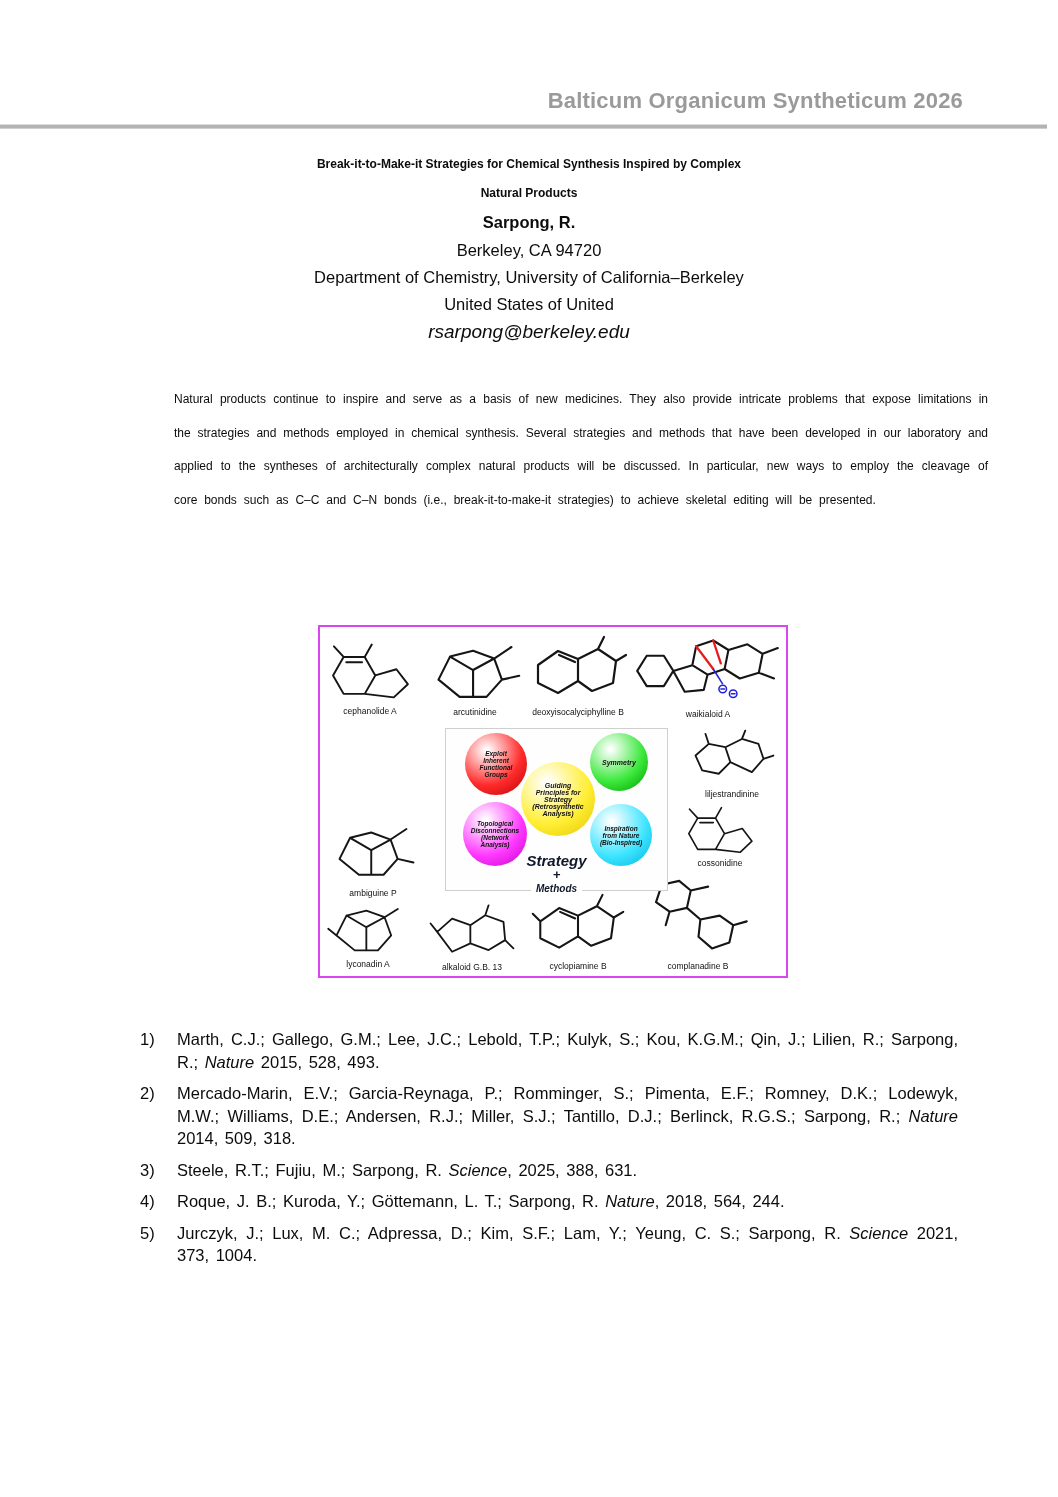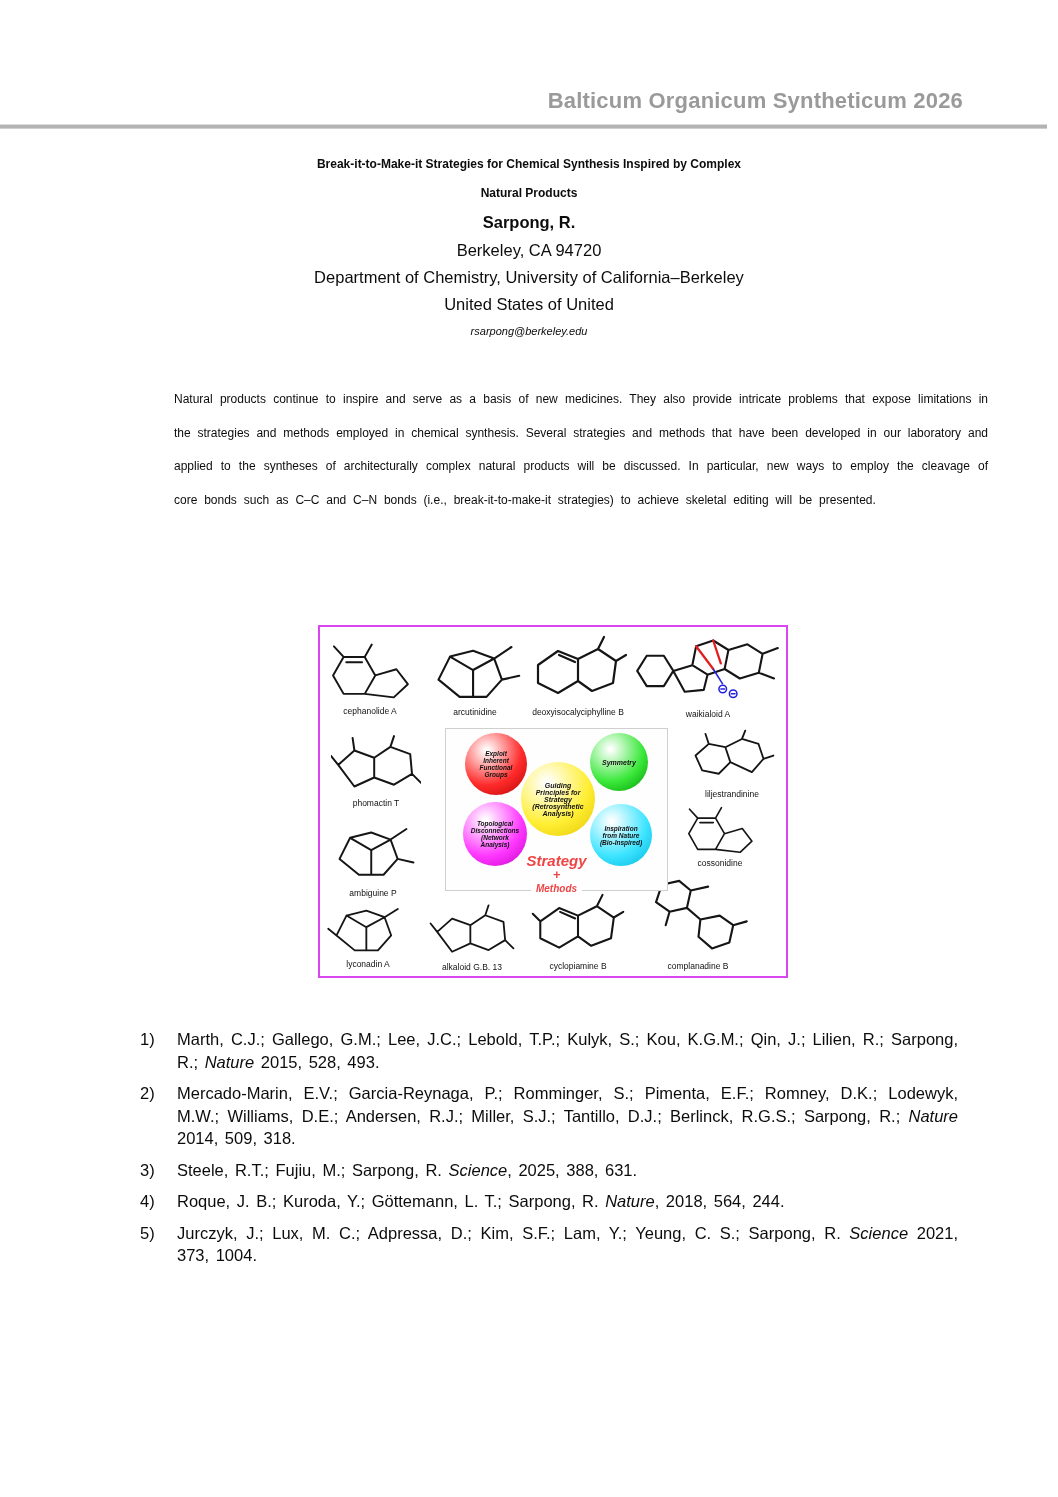--- a/index.html
+++ b/index.html
@@ -19,21 +19,21 @@
   .header-rule{
     position:absolute;top:124px;left:0;width:1047px;height:5px;
     background:#b3b3b3;border-top:1px solid #dcdcdc;border-bottom:1px solid #cfcfcf;
     box-sizing:border-box;
   }
   
   .title-block{position:absolute;top:150px;left:0;width:100%;text-align:center;}
   .title-line{font-size:12px;font-weight:bold;line-height:29px;}
   .author-line{font-size:16.5px;font-weight:bold;line-height:29px;}
   .addr-line{font-size:16.5px;line-height:27px;}
-  .email-line{font-size:11px;line-height:27px;font-style:italic;}
+  .email-line{font-size:19px;line-height:27px;font-style:italic;}
   
   .abstract{
     position:absolute;left:157px;top:366px;width:814px;
     font-size:12px;line-height:33.5px;text-align:justify;word-spacing:3.5px;
     margin:17px;
   }
   
   .figure{
     position:absolute;left:318px;top:625px;width:470px;height:353px;
     border:2px solid #d946ef;background:#fff;box-sizing:border-box;
@@ -117,26 +117,20 @@
         <g stroke="#2222dd" fill="none" stroke-width="1.6">
           <path d="M88 40 L98 56"></path>
           <circle cx="98" cy="61" r="4"></circle>
           <circle cx="109" cy="66" r="4"></circle>
           <path d="M95.5 61 L100.5 61 M106.5 66 L111.5 66"></path>
         </g>
       </svg>
       <div class="mol-label">waikialoid A</div>
     </div>
 
-    <div class="fig-cell" style="left:56px;top:105px;">
-      <svg width="90" height="64" viewBox="0 0 100 70">
-        <path d="M8 36 L26 20 L48 28 L48 50 L26 60 Z M48 28 L66 16 L88 24 L90 46 L70 58 L48 50 M66 16 L70 4 M90 46 L100 56 M8 36 L0 26 M26 20 L24 6" fill="none" stroke="#151515" stroke-width="2.2" stroke-linejoin="round" stroke-linecap="round"></path>
-      </svg>
-      <div class="mol-label">phomactin T</div>
-    </div>
 
     <div class="fig-cell" style="left:53px;top:189px;">
       <svg width="88" height="70" viewBox="0 0 100 70">
         <path d="M12 44 L24 20 L48 14 L70 22 L78 44 L62 62 L34 62 Z M24 20 L48 34 L70 22 M48 34 L48 62 M70 22 L88 10 M78 44 L96 48" fill="none" stroke="#151515" stroke-width="2.2" stroke-linejoin="round" stroke-linecap="round"></path>
       </svg>
       <div class="mol-label">ambiguine P</div>
     </div>
 
     <div class="fig-cell" style="left:48px;top:272px;">
       <svg width="92" height="58" viewBox="0 0 100 70">
@@ -189,21 +183,21 @@
       </div>
       <div class="bubble bubble-yellow" style="left: 75px; top: 33px; width: 74px; height: 74px; font-size: 7px; background: radial-gradient(circle at 35% 28%, rgb(255, 255, 255) 2%, rgb(255, 238, 51) 58%, rgb(227, 196, 0) 100%);">
         <span>Guiding Principles for Strategy (Retrosynthetic Analysis)</span>
       </div>
       <div class="bubble" style="left: 17px; top: 73px; width: 64px; height: 64px; font-size: 6.5px; background: radial-gradient(circle at 35% 28%, rgb(255, 255, 255) 2%, rgb(255, 56, 255) 58%, rgb(196, 0, 196) 100%);">
         <span>Topological Disconnections (Network Analysis)</span>
       </div>
       <div class="bubble" style="left: 144px; top: 75px; width: 62px; height: 62px; font-size: 6.5px; background: radial-gradient(circle at 35% 28%, rgb(255, 255, 255) 2%, rgb(60, 228, 255) 58%, rgb(0, 180, 220) 100%);">
         <span>Inspiration from Nature (Bio-Inspired)</span>
       </div>
-      <div class="strategy-caption" style="color: #ef4444;">
+      <div class="strategy-caption" style="color: #0f172a;">
         <div class="cap-l1">Strategy</div>
         <div class="cap-l2">+</div>
         <div class="cap-l3"><span>Methods</span></div>
       </div>
     </div>
   </div>
 
   <div class="refs">
     <div class="ref">
       <div class="ref-num">1)</div>

